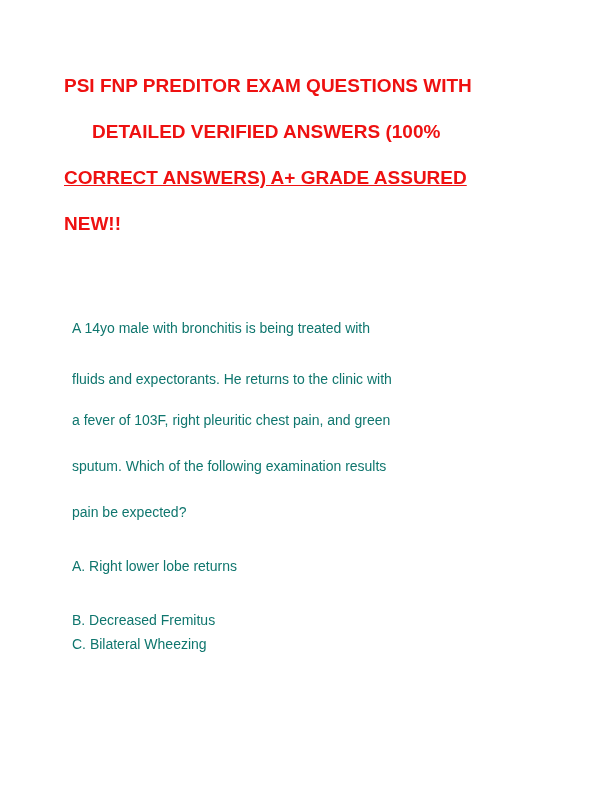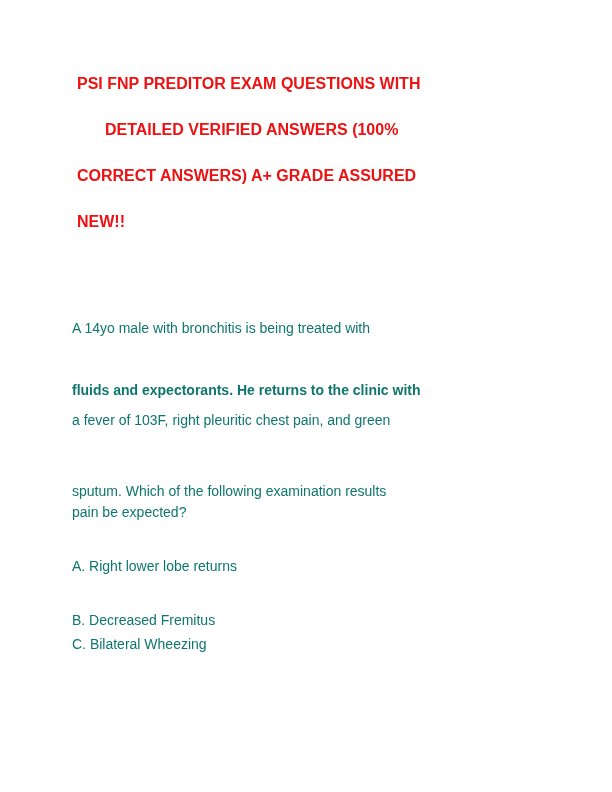--- a/index.html
+++ b/index.html
@@ -15,22 +15,22 @@
       font-family: "Liberation Sans", sans-serif;
     }
     .page {
       position: absolute;
       left: 0; top: 0;
       width: 612px; height: 792px;
       background: #ffffff;
     }
     .title-line {
       position: absolute;
-      left: 77px;
-      font-size: 16px;
+      left: 64px;
+      font-size: 19px;
       font-weight: bold;
       color: #ee1111;
       white-space: nowrap;
       line-height: 1;
     }
     .body-line {
       position: absolute;
       left: 72px;
       font-size: 14px;
       color: #0f766e;
@@ -39,29 +39,29 @@
     }
   </style>
 </head>
 <body>
 
 <div class="page">
 
   <div>
     <div class="title-line" style="top:76px;">PSI FNP PREDITOR EXAM QUESTIONS WITH</div>
     <div class="title-line" style="top:122px;margin-left:28px;">DETAILED VERIFIED ANSWERS (100%</div>
-    <div class="title-line" style="top:168px;">CORRECT ANSWERS) A+ GRADE ASSURED</div>
+    <div class="title-line" style="top:168px;text-decoration:underline;">CORRECT ANSWERS) A+ GRADE ASSURED</div>
     <div class="title-line" style="top:214px;">NEW!!</div>
   </div>
 
   <div>
     <div class="body-line" style="top:321px;">A 14yo male with bronchitis is being treated with</div>
-    <div class="body-line" style="top:383px;font-weight:bold;">fluids and expectorants. He returns to the clinic with</div>
+    <div class="body-line" style="top:372px;">fluids and expectorants. He returns to the clinic with</div>
     <div class="body-line" style="top:413px;text-align:center;">a fever of 103F, right pleuritic chest pain, and green</div>
-    <div class="body-line" style="top:484px;">sputum. Which of the following examination results</div>
+    <div class="body-line" style="top:459px;">sputum. Which of the following examination results</div>
     <div class="body-line" style="top:505px;">pain be expected?</div>
   </div>
 
   <div>
     <div class="body-line" style="top:559px;">A. Right lower lobe returns</div>
     <div class="body-line" style="top:613px;">B. Decreased Fremitus</div>
     <div class="body-line" style="top:637px;">C. Bilateral Wheezing</div>
   </div>
 
 </div>

